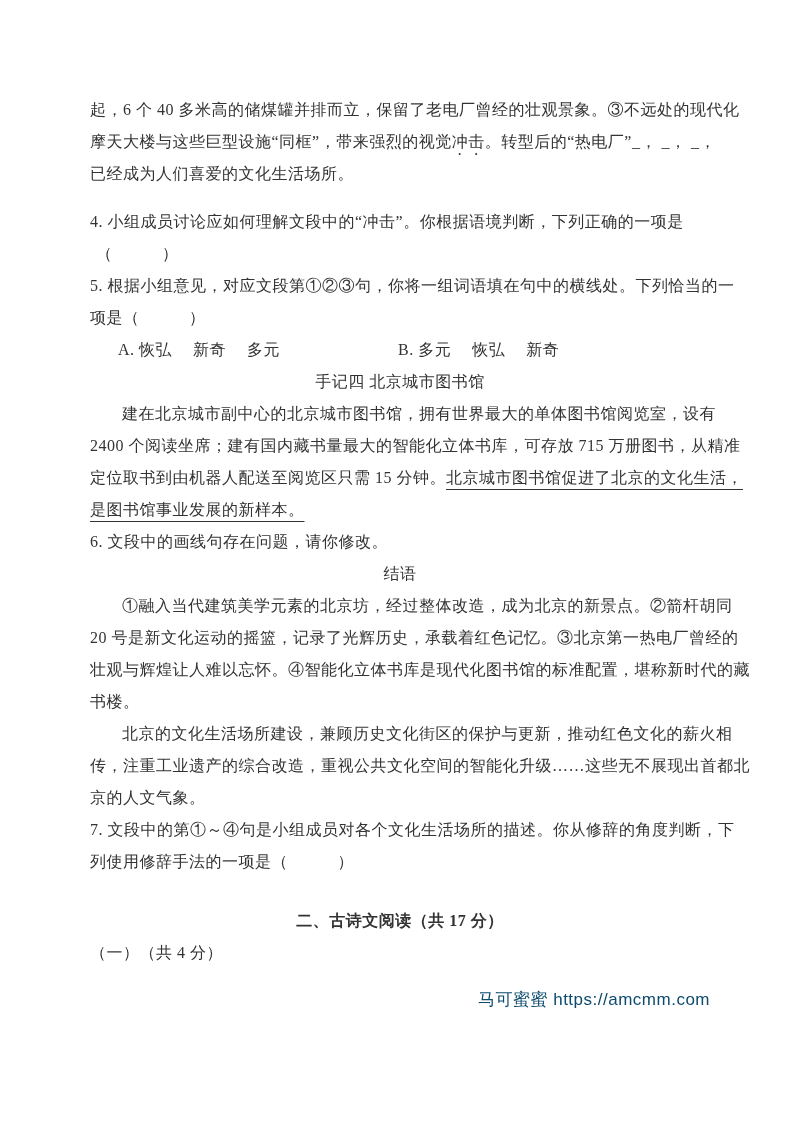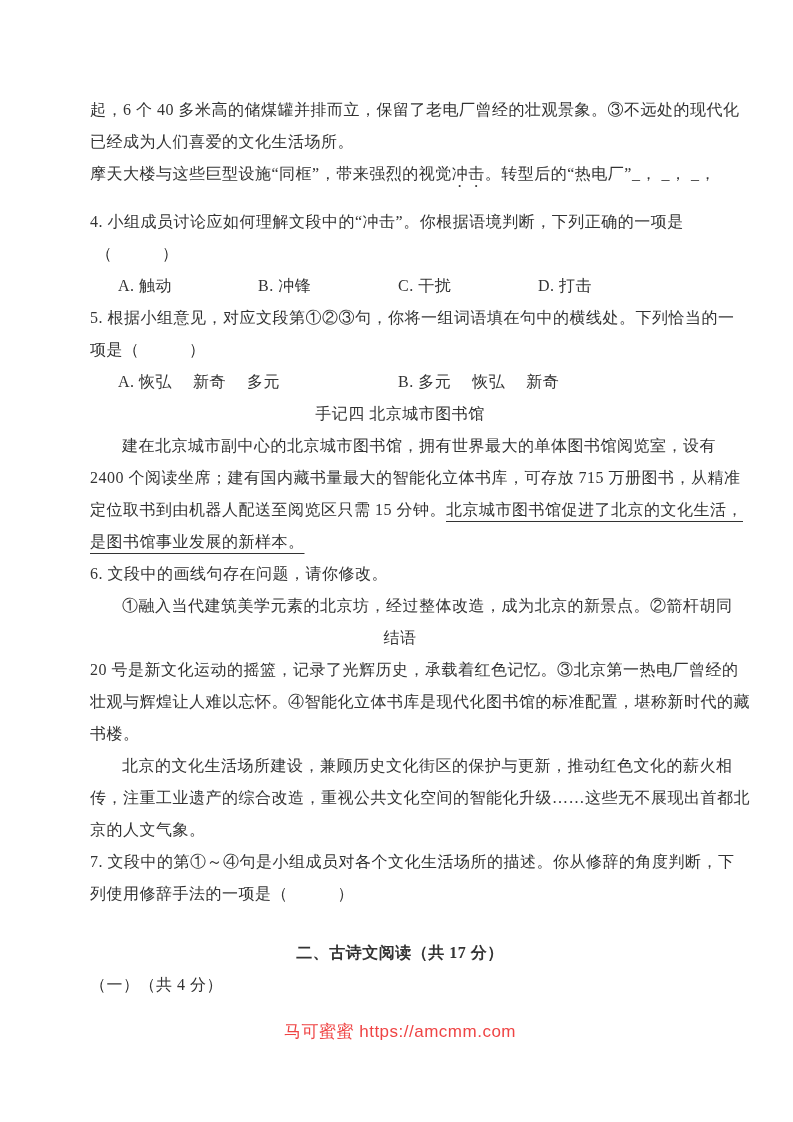--- a/index.html
+++ b/index.html
@@ -49,63 +49,57 @@
     grid-template-columns: 140px 140px 140px auto;
     padding-left: 28px;
   }
   .opt-row-2 {
     display: grid;
     grid-template-columns: 280px auto;
     padding-left: 28px;
   }
   .footer {
     margin-top: 18px;
-    text-align: center;
+    text-align: right;
     font-size: 17px;
     line-height: 26px;
-    color: #ef4444;
+    color: #0c4a6e;
     font-family: "Liberation Sans", "DejaVu Sans", sans-serif;
     letter-spacing: 0.5px;
   }
 </style>
 </head>
 <body>
 
 <div class="page">
 
   <div class="line">起，6 个 40 多米高的储煤罐并排而立，保留了老电厂曾经的壮观景象。③不远处的现代化</div>
+  <div class="line"><span>摩天大楼与这些巨型设施“同框”，带来强烈的视觉</span><span class="emph">冲击</span><span>。转型后的“热电厂”</span><span>_， _， _，</span></div>
   <div class="line">已经成为人们喜爱的文化生活场所。</div>
-  <div class="line"><span>摩天大楼与这些巨型设施“同框”，带来强烈的视觉</span><span class="emph">冲击</span><span>。转型后的“热电厂”</span><span>_， _， _，</span></div>
 
   <div class="line q-gap">4. 小组成员讨论应如何理解文段中的“冲击”。你根据语境判断，下列正确的一项是</div>
   <div class="line paren-line">（　　　）</div>
-  <div class="line opt-row-4">
-    <span>A. 触动</span>
-    <span>B. 冲锋</span>
-    <span>C. 干扰</span>
-    <span>D. 打击</span>
-  </div>
 
   <div class="line">5. 根据小组意见，对应文段第①②③句，你将一组词语填在句中的横线处。下列恰当的一</div>
   <div class="line">项是（　　　）</div>
   <div class="line opt-row-2">
     <span>A. 恢弘　 新奇　 多元</span>
     <span>B. 多元　 恢弘　 新奇</span>
   </div>
 
   <div class="line center">手记四 北京城市图书馆</div>
   <div class="line indent">建在北京城市副中心的北京城市图书馆，拥有世界最大的单体图书馆阅览室，设有</div>
   <div class="line">2400 个阅读坐席；建有国内藏书量最大的智能化立体书库，可存放 715 万册图书，从精准</div>
   <div class="line"><span>定位取书到由机器人配送至阅览区只需 15 分钟。</span><span class="u">北京城市图书馆促进了北京的文化生活，</span></div>
   <div class="line"><span class="u">是图书馆事业发展的新样本。</span></div>
 
   <div class="line">6. 文段中的画线句存在问题，请你修改。</div>
 
+  <div class="line center">结语</div>
   <div class="line indent">①融入当代建筑美学元素的北京坊，经过整体改造，成为北京的新景点。②箭杆胡同</div>
-  <div class="line center">结语</div>
   <div class="line">20 号是新文化运动的摇篮，记录了光辉历史，承载着红色记忆。③北京第一热电厂曾经的</div>
   <div class="line">壮观与辉煌让人难以忘怀。④智能化立体书库是现代化图书馆的标准配置，堪称新时代的藏</div>
   <div class="line">书楼。</div>
   <div class="line indent">北京的文化生活场所建设，兼顾历史文化街区的保护与更新，推动红色文化的薪火相</div>
   <div class="line">传，注重工业遗产的综合改造，重视公共文化空间的智能化升级……这些无不展现出首都北</div>
   <div class="line">京的人文气象。</div>
 
   <div class="line">7. 文段中的第①～④句是小组成员对各个文化生活场所的描述。你从修辞的角度判断，下</div>
   <div class="line">列使用修辞手法的一项是（　　　）</div>
 

